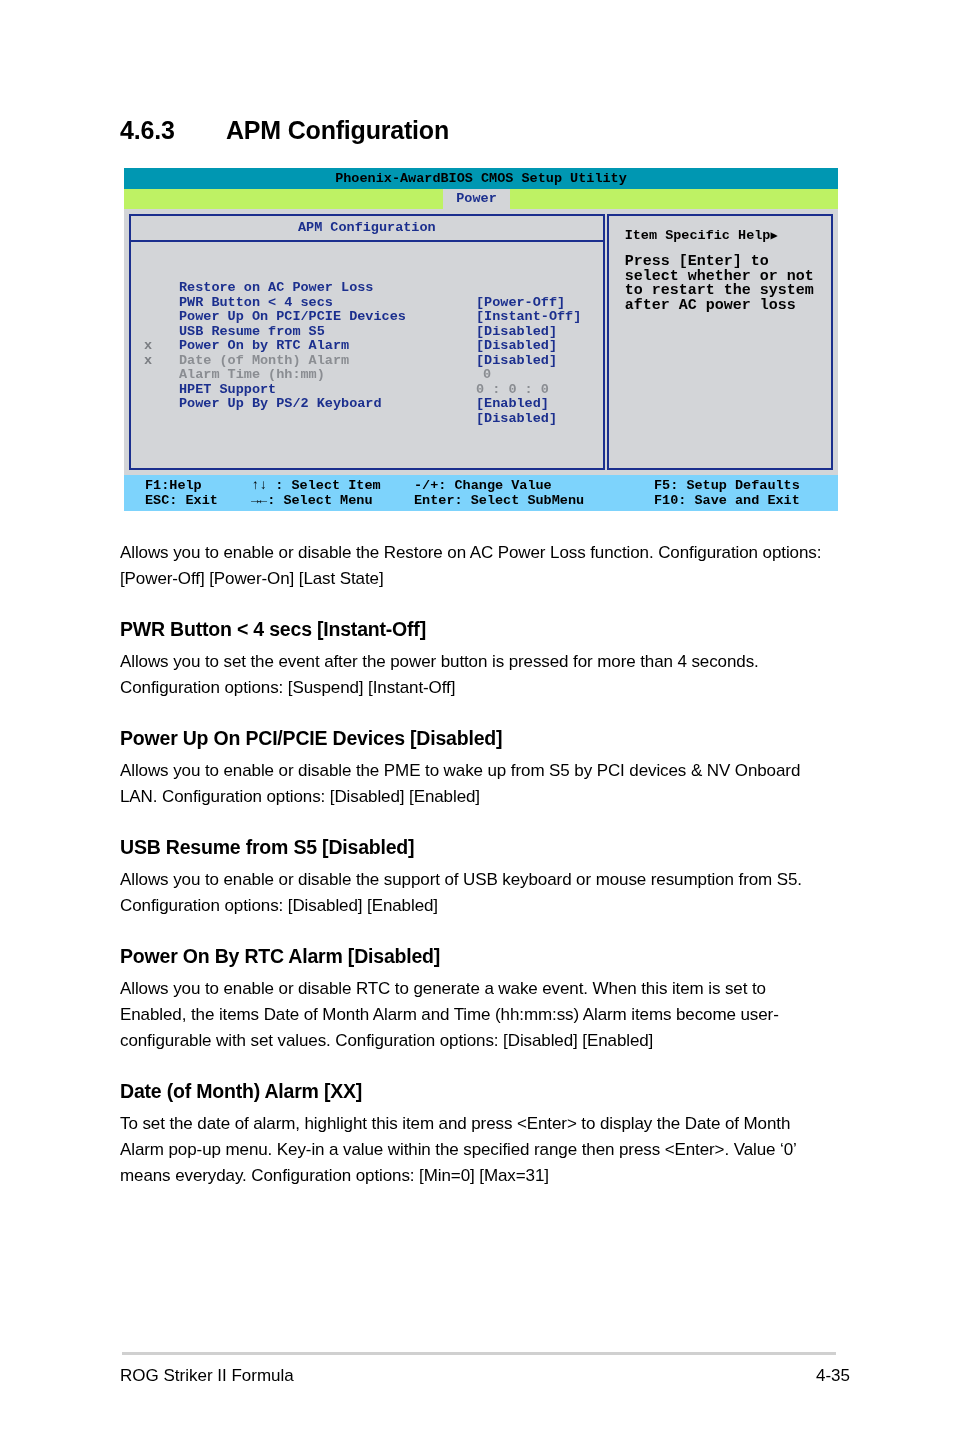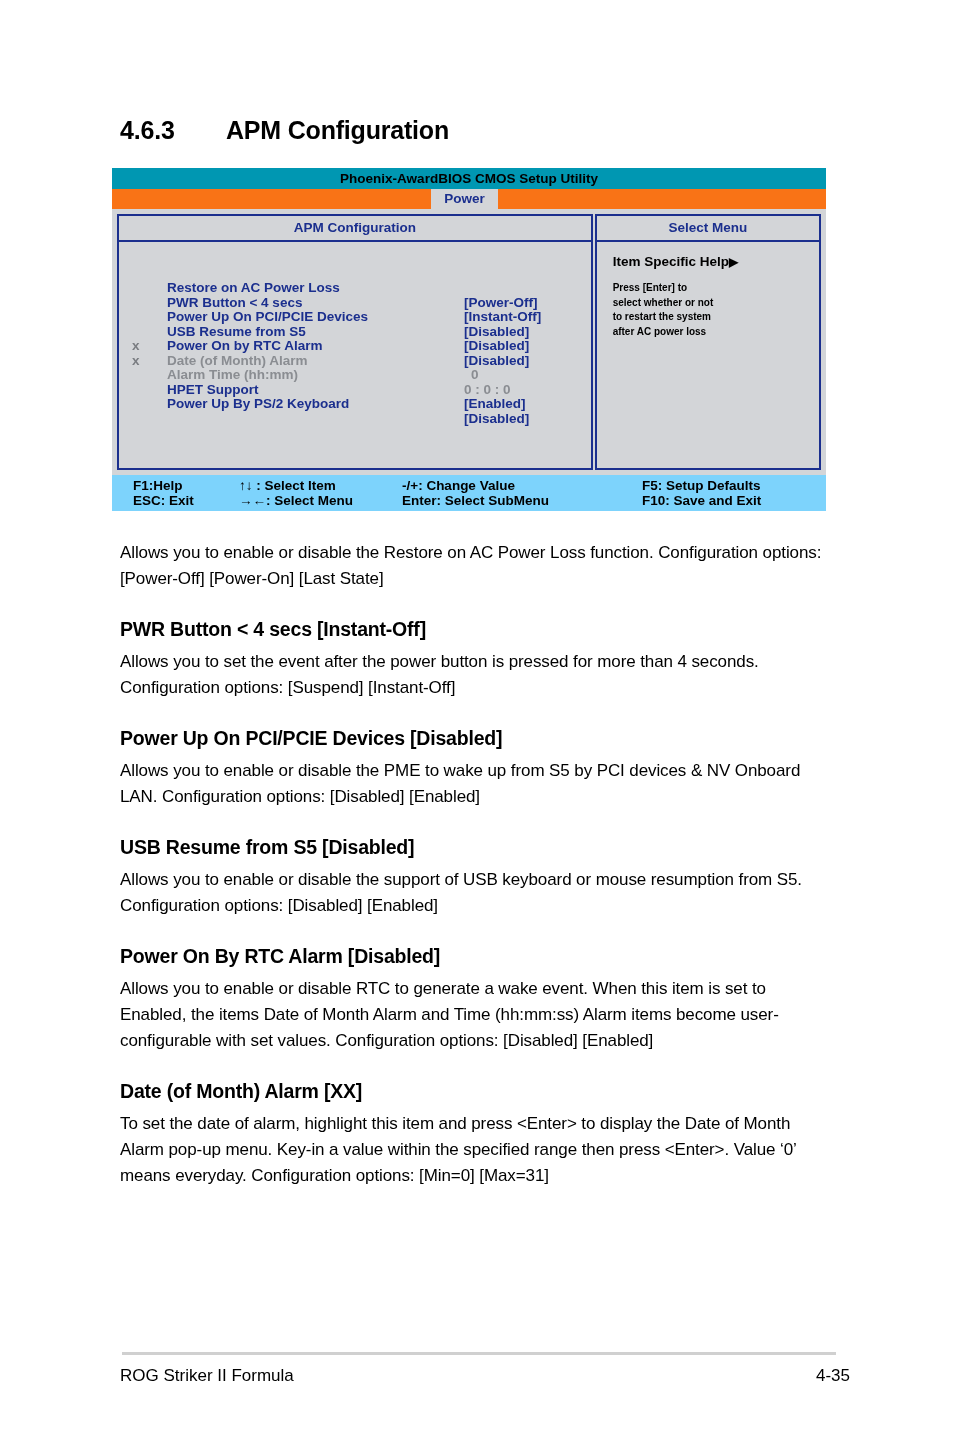--- a/index.html
+++ b/index.html
@@ -36,38 +36,38 @@
     white-space: nowrap;
   }
   .section-heading .sec-num {
     display: inline-block;
     width: 106px;
   }
 
   
   .bios {
     position: absolute;
-    left: 112px;
+    left: 124px;
     top: 168px;
     width: 714px;
-    font-family: Liberation Sans, sans-serif;
+    font-family: Liberation Mono, monospace;
     border-radius: 7px;
   }
   .bios-titlebar {
     background: #0097b2;
     color: #000000;
     height: 21px;
     line-height: 21px;
     text-align: center;
     font-size: 13.5px;
     font-weight: bold;
     letter-spacing: 0px;
   }
   .bios-tabbar {
-    background: #f97316;
+    background: #bef264;
     height: 20px;
     position: relative;
   }
   .bios-tab {
     position: absolute;
     left: 319px;
     top: 0;
     width: 67px;
     height: 20px;
     line-height: 20px;
@@ -157,21 +157,21 @@
     font-weight: bold;
     color: #000000;
     padding: 2px 0 0 16px;
     white-space: pre;
   }
   .help-arrow {
     font-size: 12px;
     line-height: 1;
   }
   .help-body {
-    font-size: 10px;
+    font-size: 15px;
     font-weight: bold;
     color: #000000;
     padding: 12px 5px 0 16px;
     line-height: 14.5px;
     white-space: pre;
   }
 
   
   .bios-keybar {
     background: #7dd3fc;
@@ -310,21 +310,20 @@
             <div class="bios-row">
               <span class="mark"></span>
               <span class="label">Power Up By PS/2 Keyboard</span>
               <span class="value">[Disabled]</span>
             </div>
 
           </div>
         </div>
 
         <div class="panel panel-right">
-          <div class="panel-title">Select Menu</div>
           <div class="panel-content">
             <div class="help-title"><span>Item Specific Help</span><span class="help-arrow">▶</span></div>
             <div class="help-body">Press [Enter] to
 select whether or not
 to restart the system
 after AC power loss</div>
           </div>
         </div>
 
       </div>

